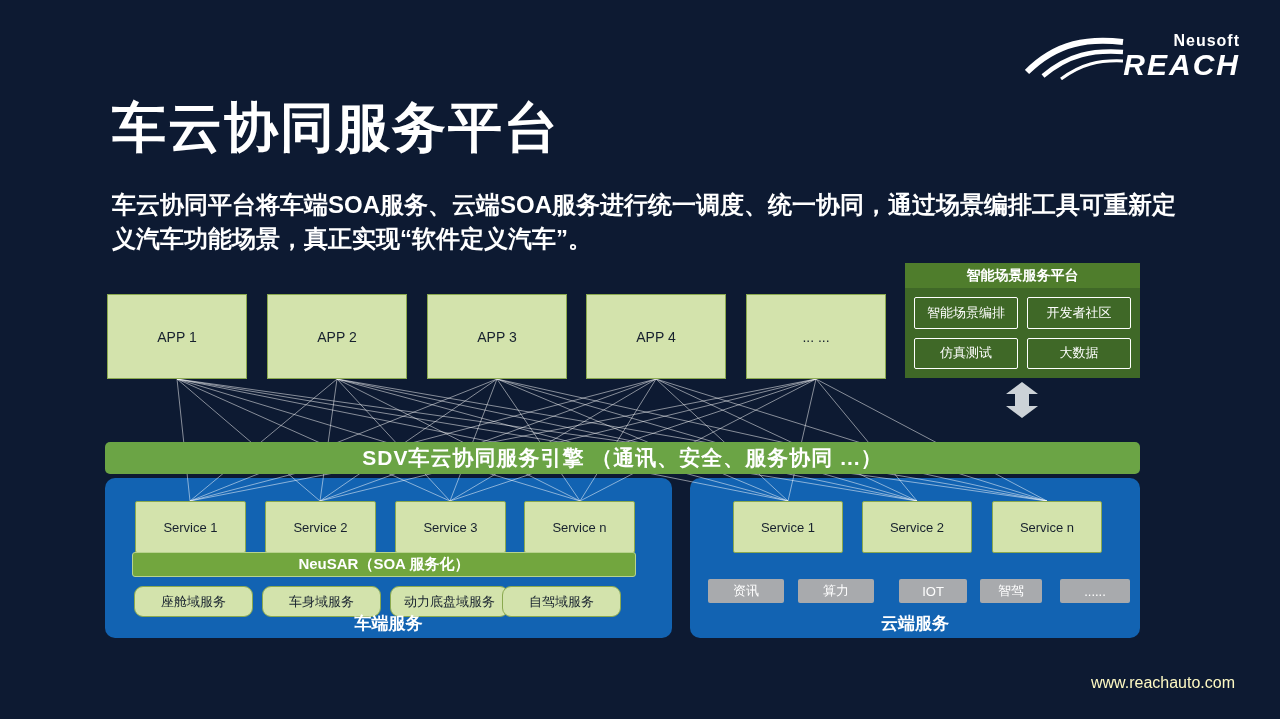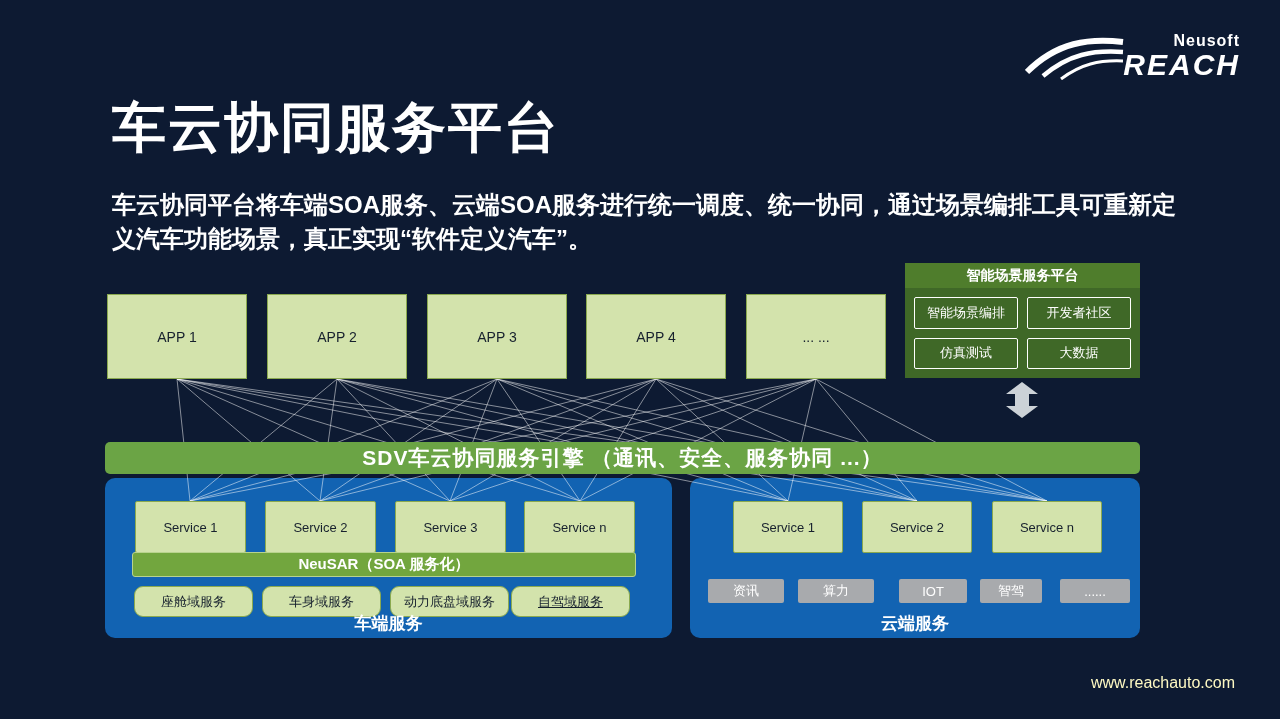--- a/index.html
+++ b/index.html
@@ -63,21 +63,21 @@
 
   <div class="bluebox left">
     <div class="gbox svc" style="left:30px;  top:23px;">Service 1</div>
     <div class="gbox svc" style="left:160px; top:23px;">Service 2</div>
     <div class="gbox svc" style="left:290px; top:23px;">Service 3</div>
     <div class="gbox svc" style="left:419px; top:23px;">Service n</div>
     <div class="neusar">NeuSAR（SOA 服务化）</div>
     <div class="gbox domain" style="left:29px;">座舱域服务</div>
     <div class="gbox domain" style="left:285px;">动力底盘域服务</div>
     <div class="gbox domain" style="left:157px;">车身域服务</div>
-    <div class="gbox domain" style="left:406px;text-decoration:underline;">自驾域服务</div>
+    <div class="gbox domain" style="left:397px;">自驾域服务</div>
     <div class="blabel">车端服务</div>
   </div>
 
   <div class="bluebox right">
     <div class="gbox svc" style="left:43px;  top:23px; width:110px;">Service 1</div>
     <div class="gbox svc" style="left:172px; top:23px; width:110px;">Service 2</div>
     <div class="gbox svc" style="left:302px; top:23px; width:110px;">Service n</div>
     <div class="gray" style="left:18px;  width:76px;">资讯</div>
     <div class="gray" style="left:108px; width:76px;">算力</div>
     <div class="gray" style="left:209px; width:68px;">IOT</div>

